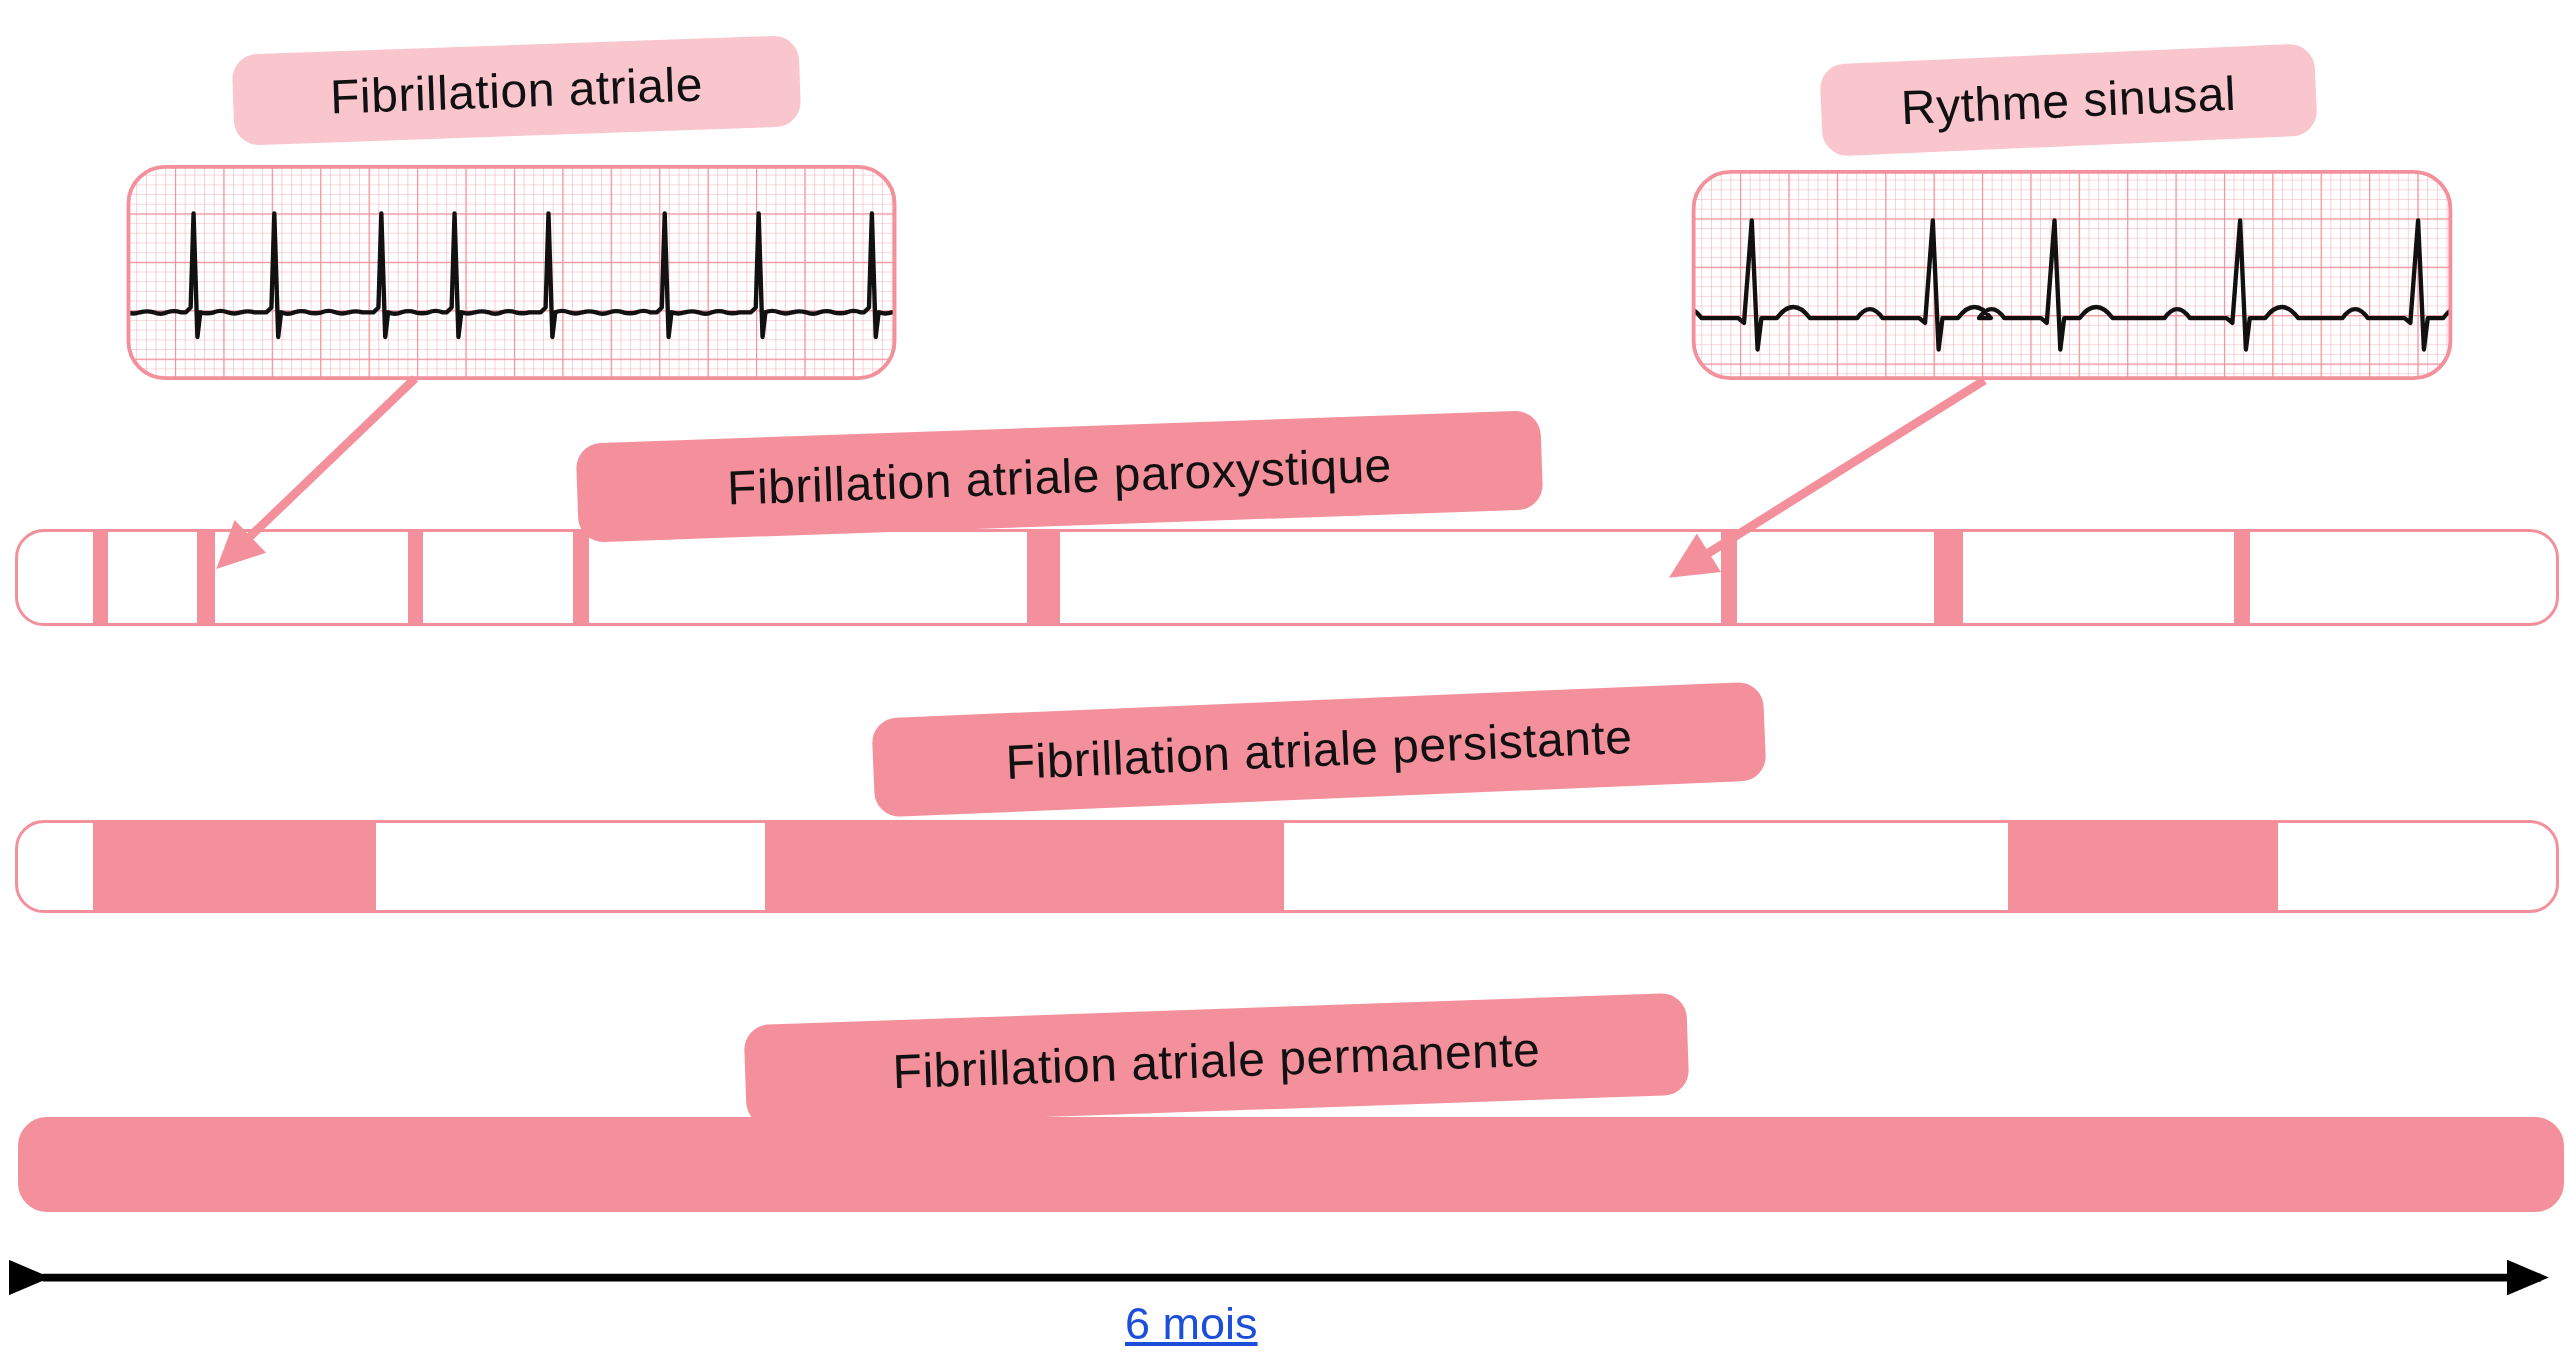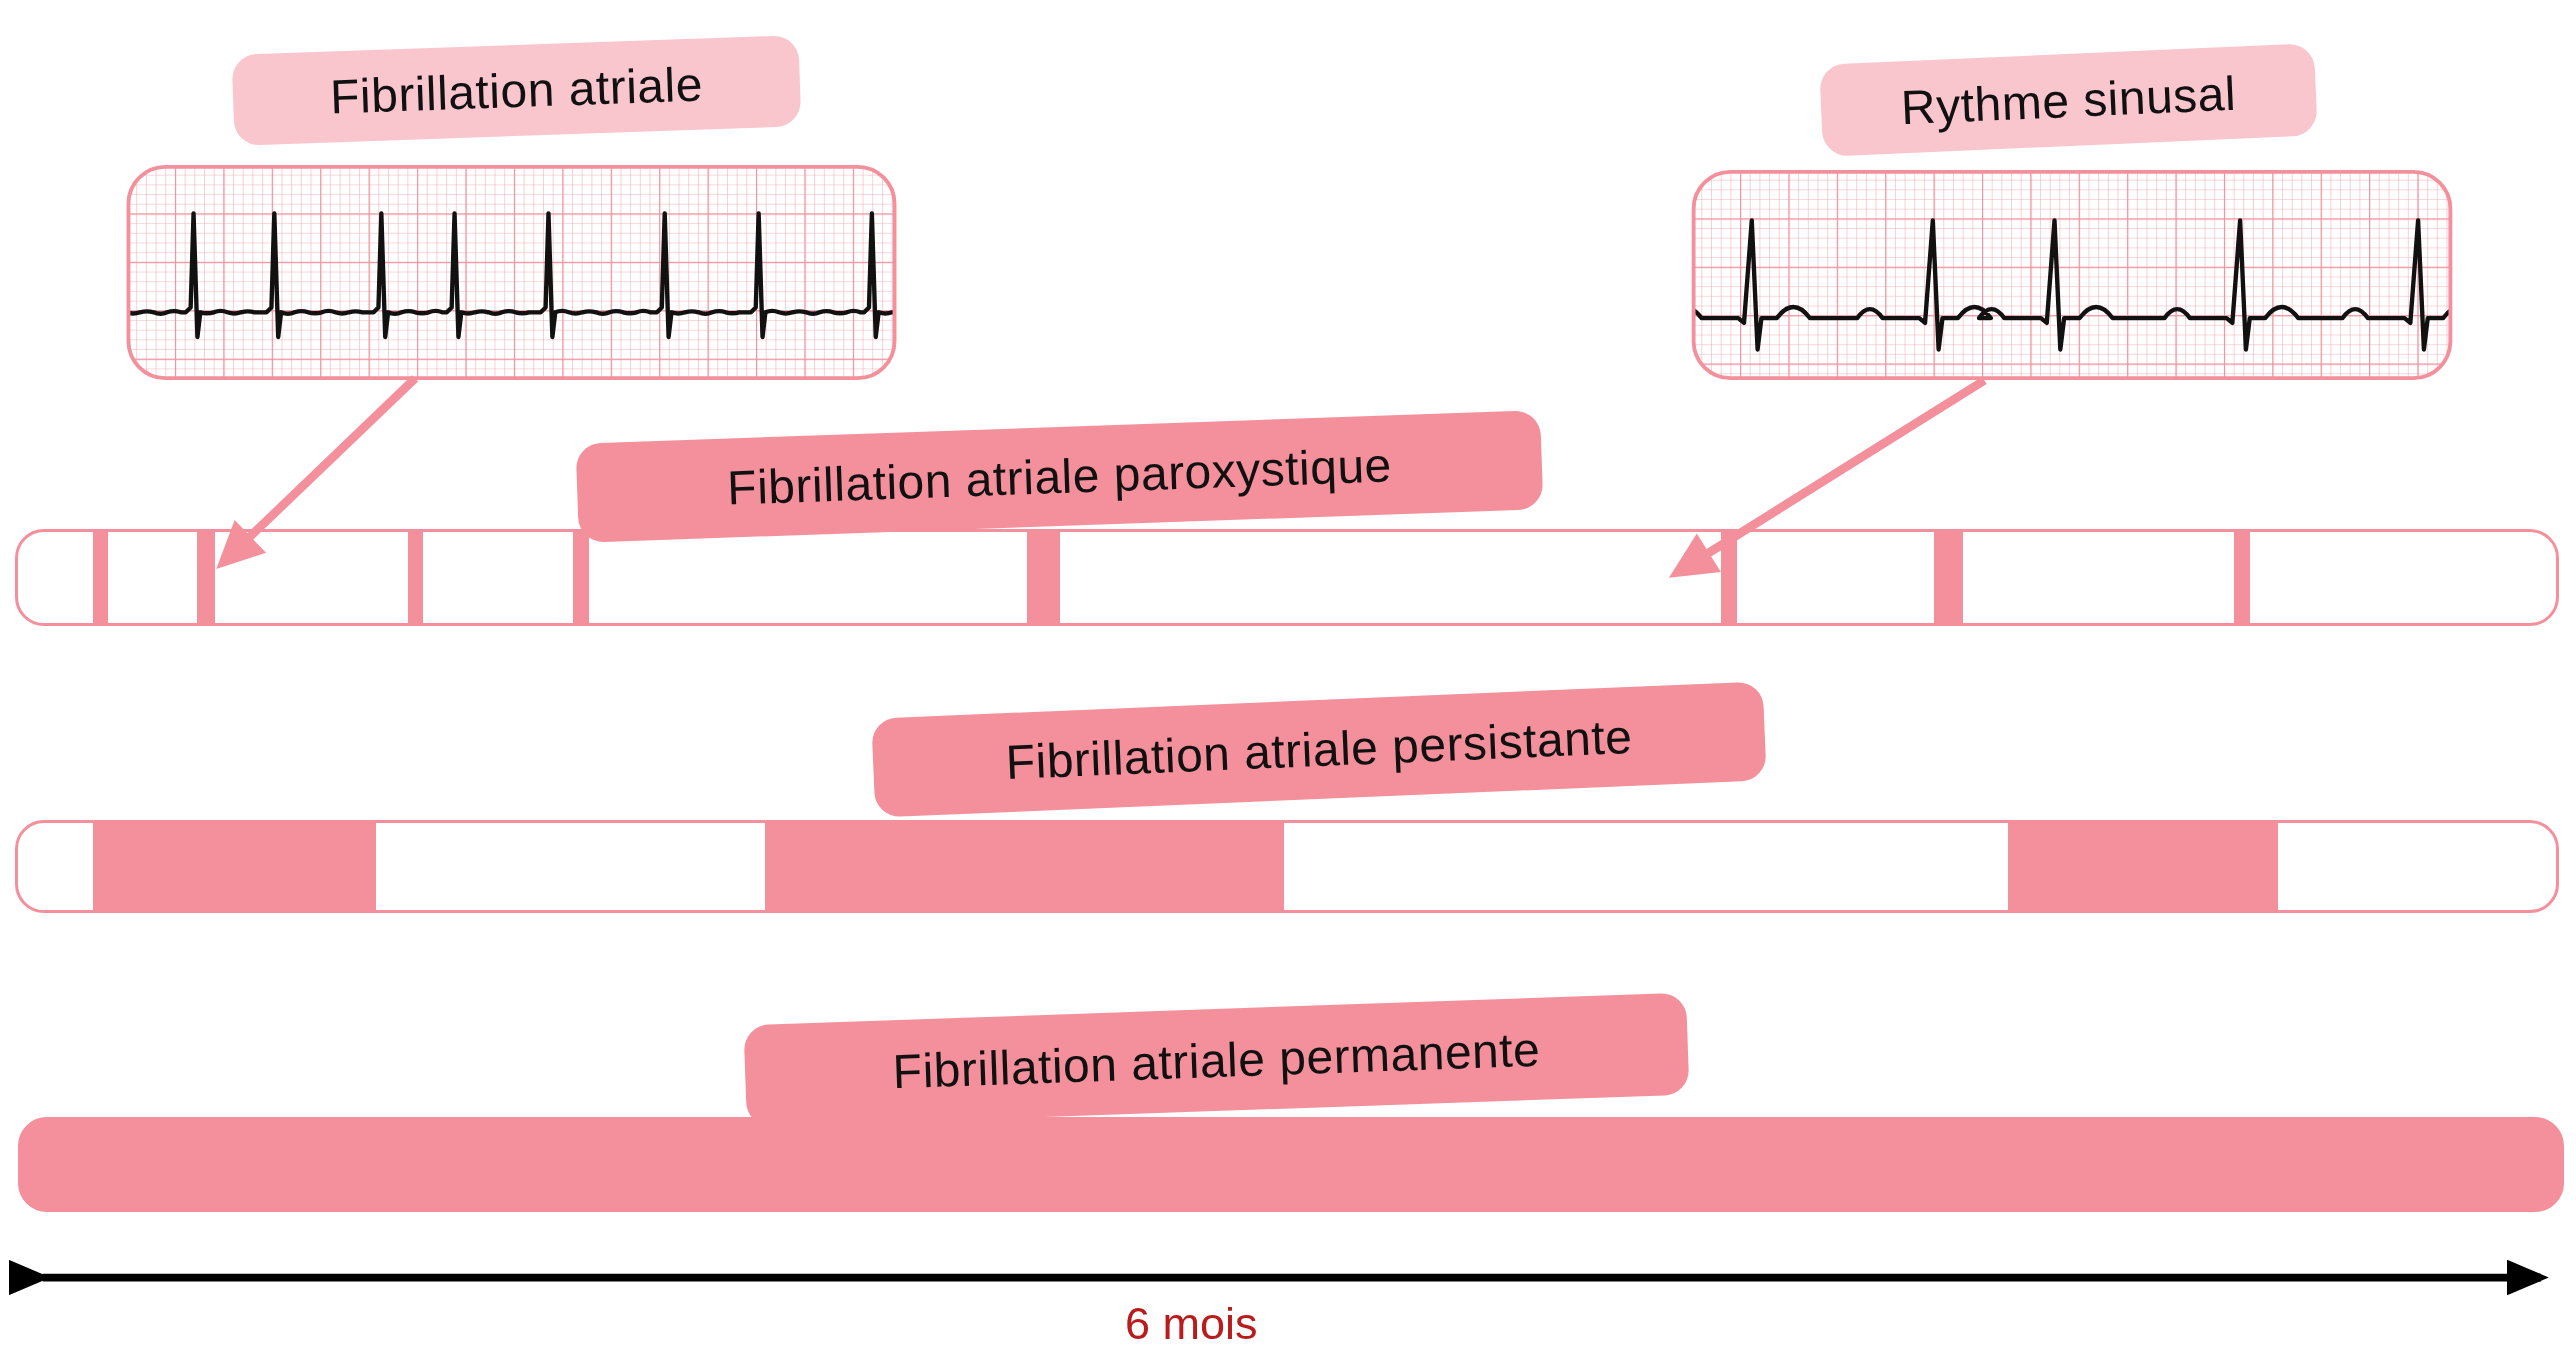--- a/index.html
+++ b/index.html
@@ -16,21 +16,21 @@
   .labelbox.light{background:var(--lightpink);}
   .ecgbox{position:absolute;z-index:10;}
   .bar{
     position:absolute;background:#fff;border:3.9px solid var(--salmon);
     border-radius:29px;overflow:hidden;z-index:5;
   }
   .bar .seg{position:absolute;top:-1.9px;bottom:-1.9px;background:var(--salmon);}
   .bar.solid{background:var(--salmon);border-color:var(--salmon);}
   .overlay{position:absolute;left:0;top:0;z-index:30;pointer-events:none;}
   .axis-label{
-    position:absolute;color:#b91c1c;font-size:45px;z-index:15;
+    position:absolute;color:#1d4ed8;font-size:45px;z-index:15;text-decoration:underline;
   }
 </style>
 </head>
 <body>
 
 <div id="canvas">
 
   <div class="labelbox light" style="left:233px;top:45px;width:567px;height:91px;transform:rotate(-2deg);">
     <span>Fibrillation atriale</span>
   </div>

